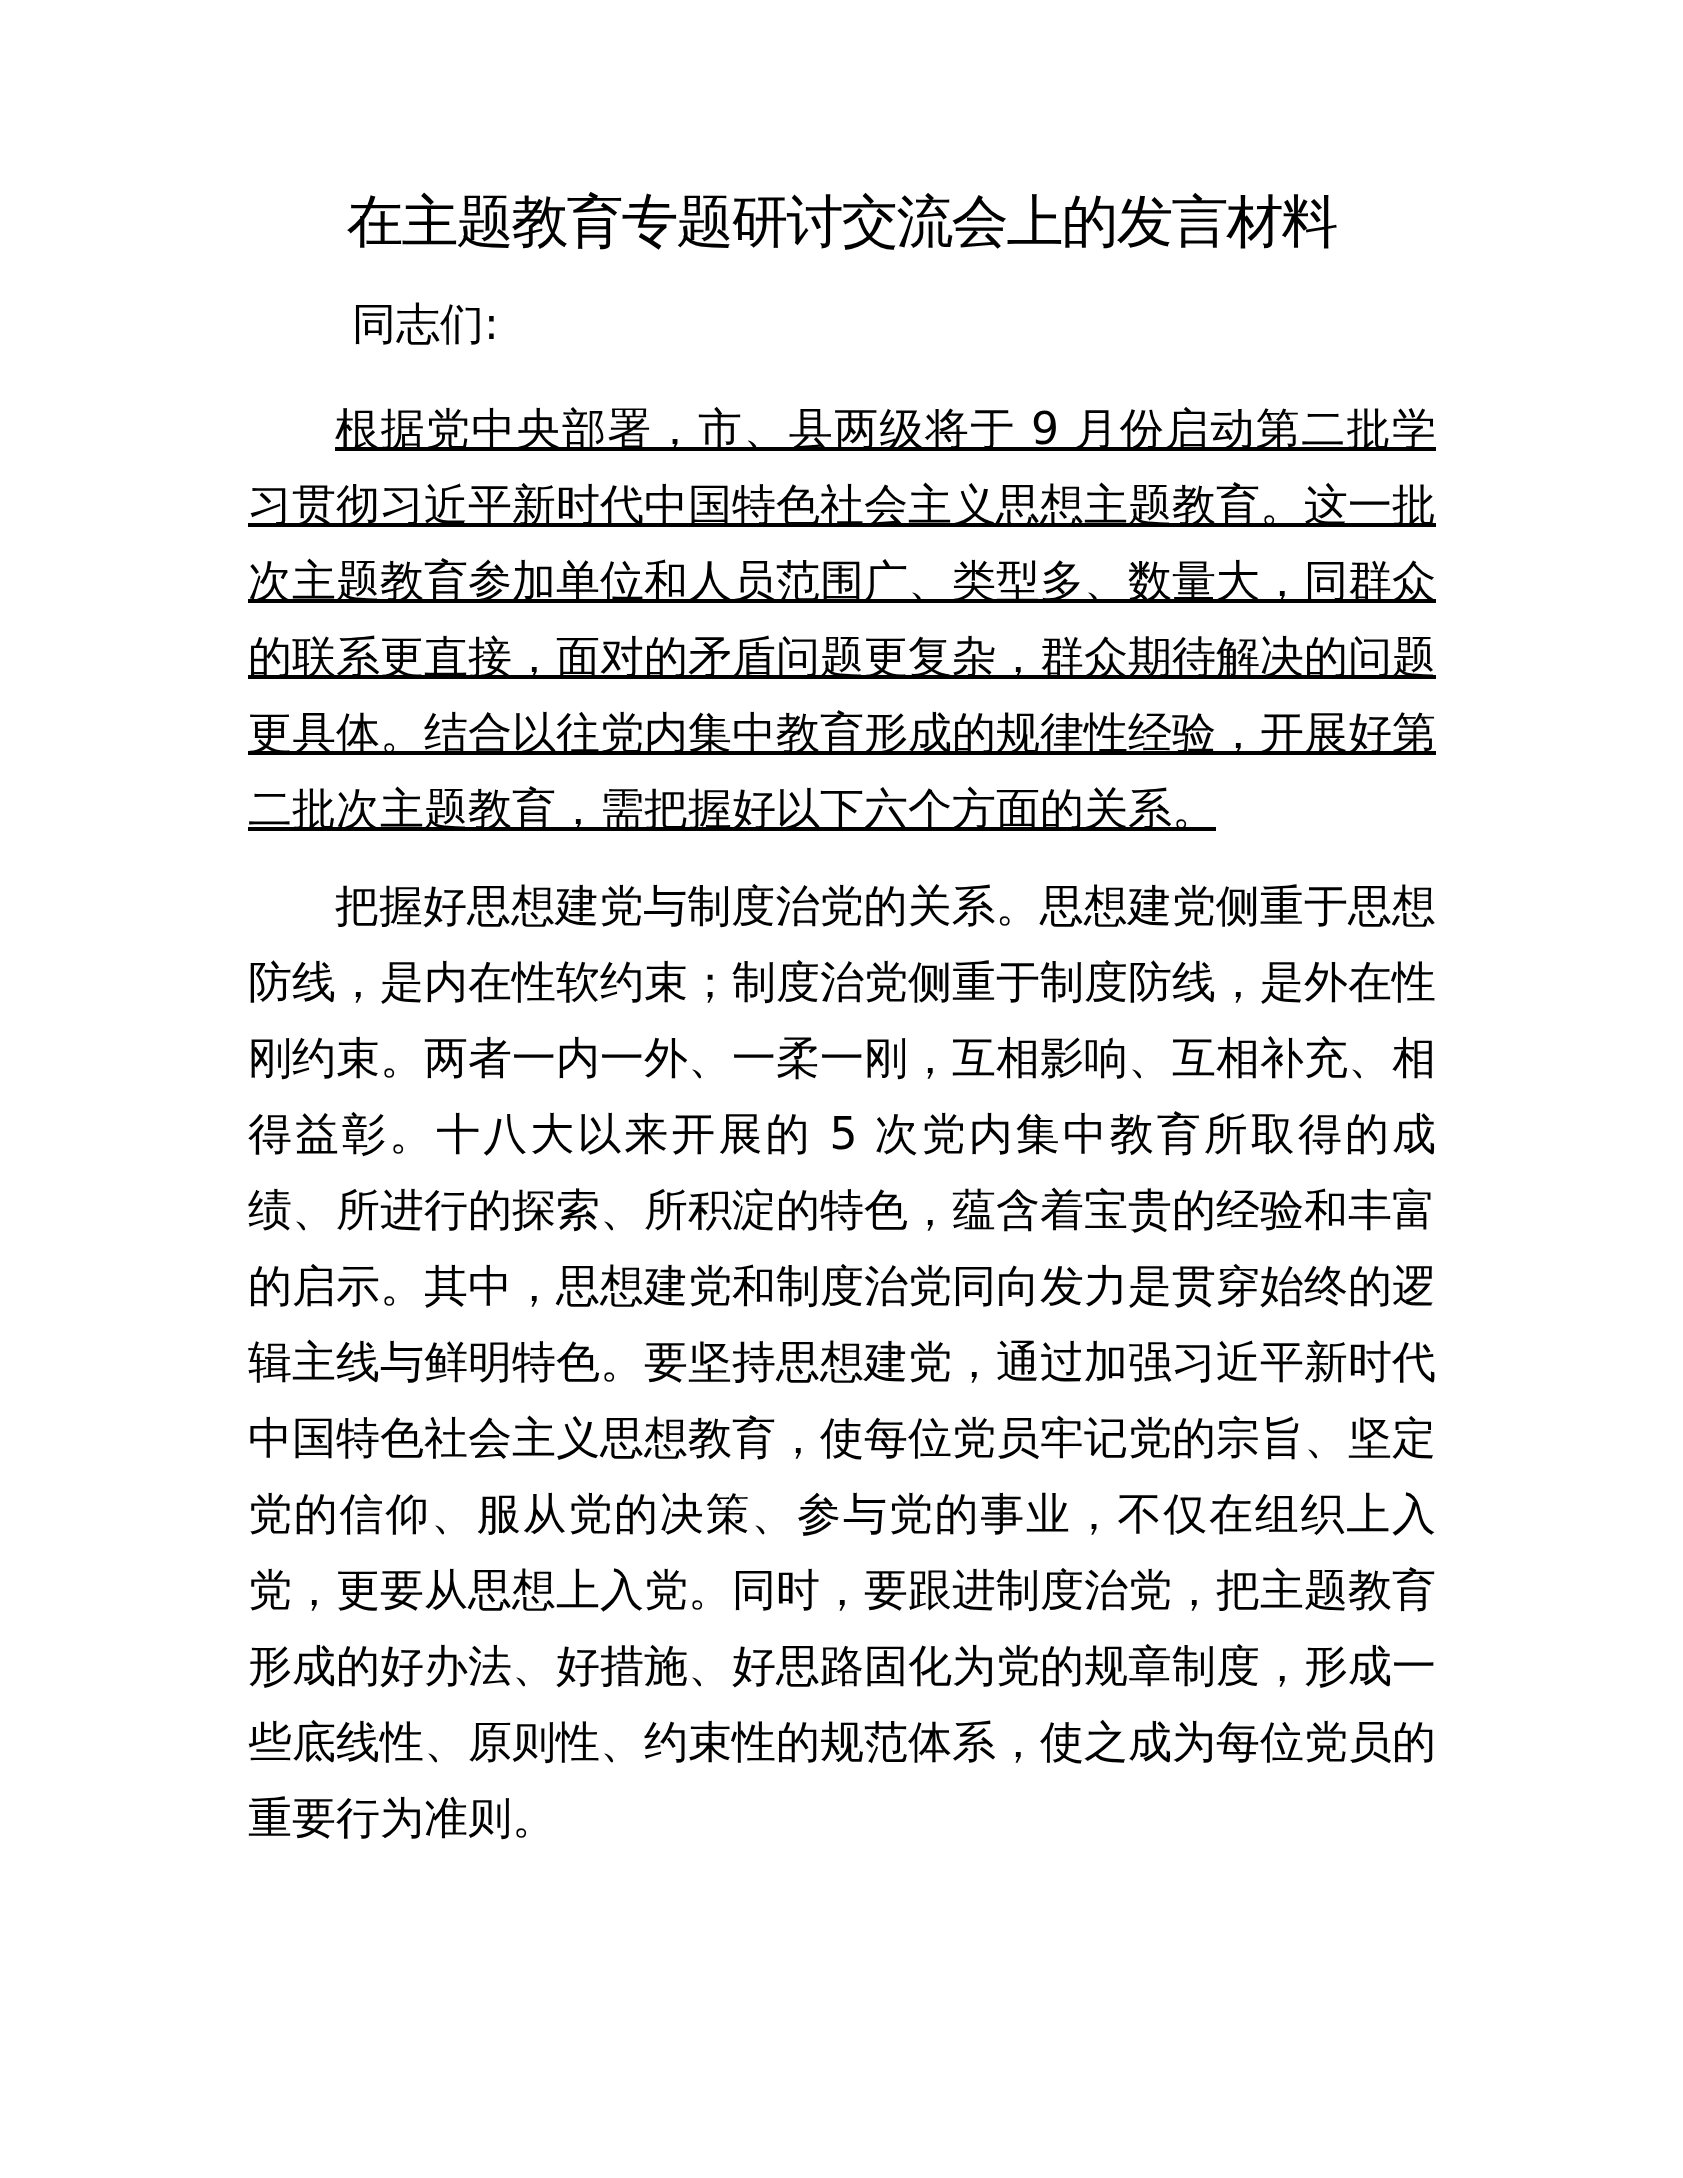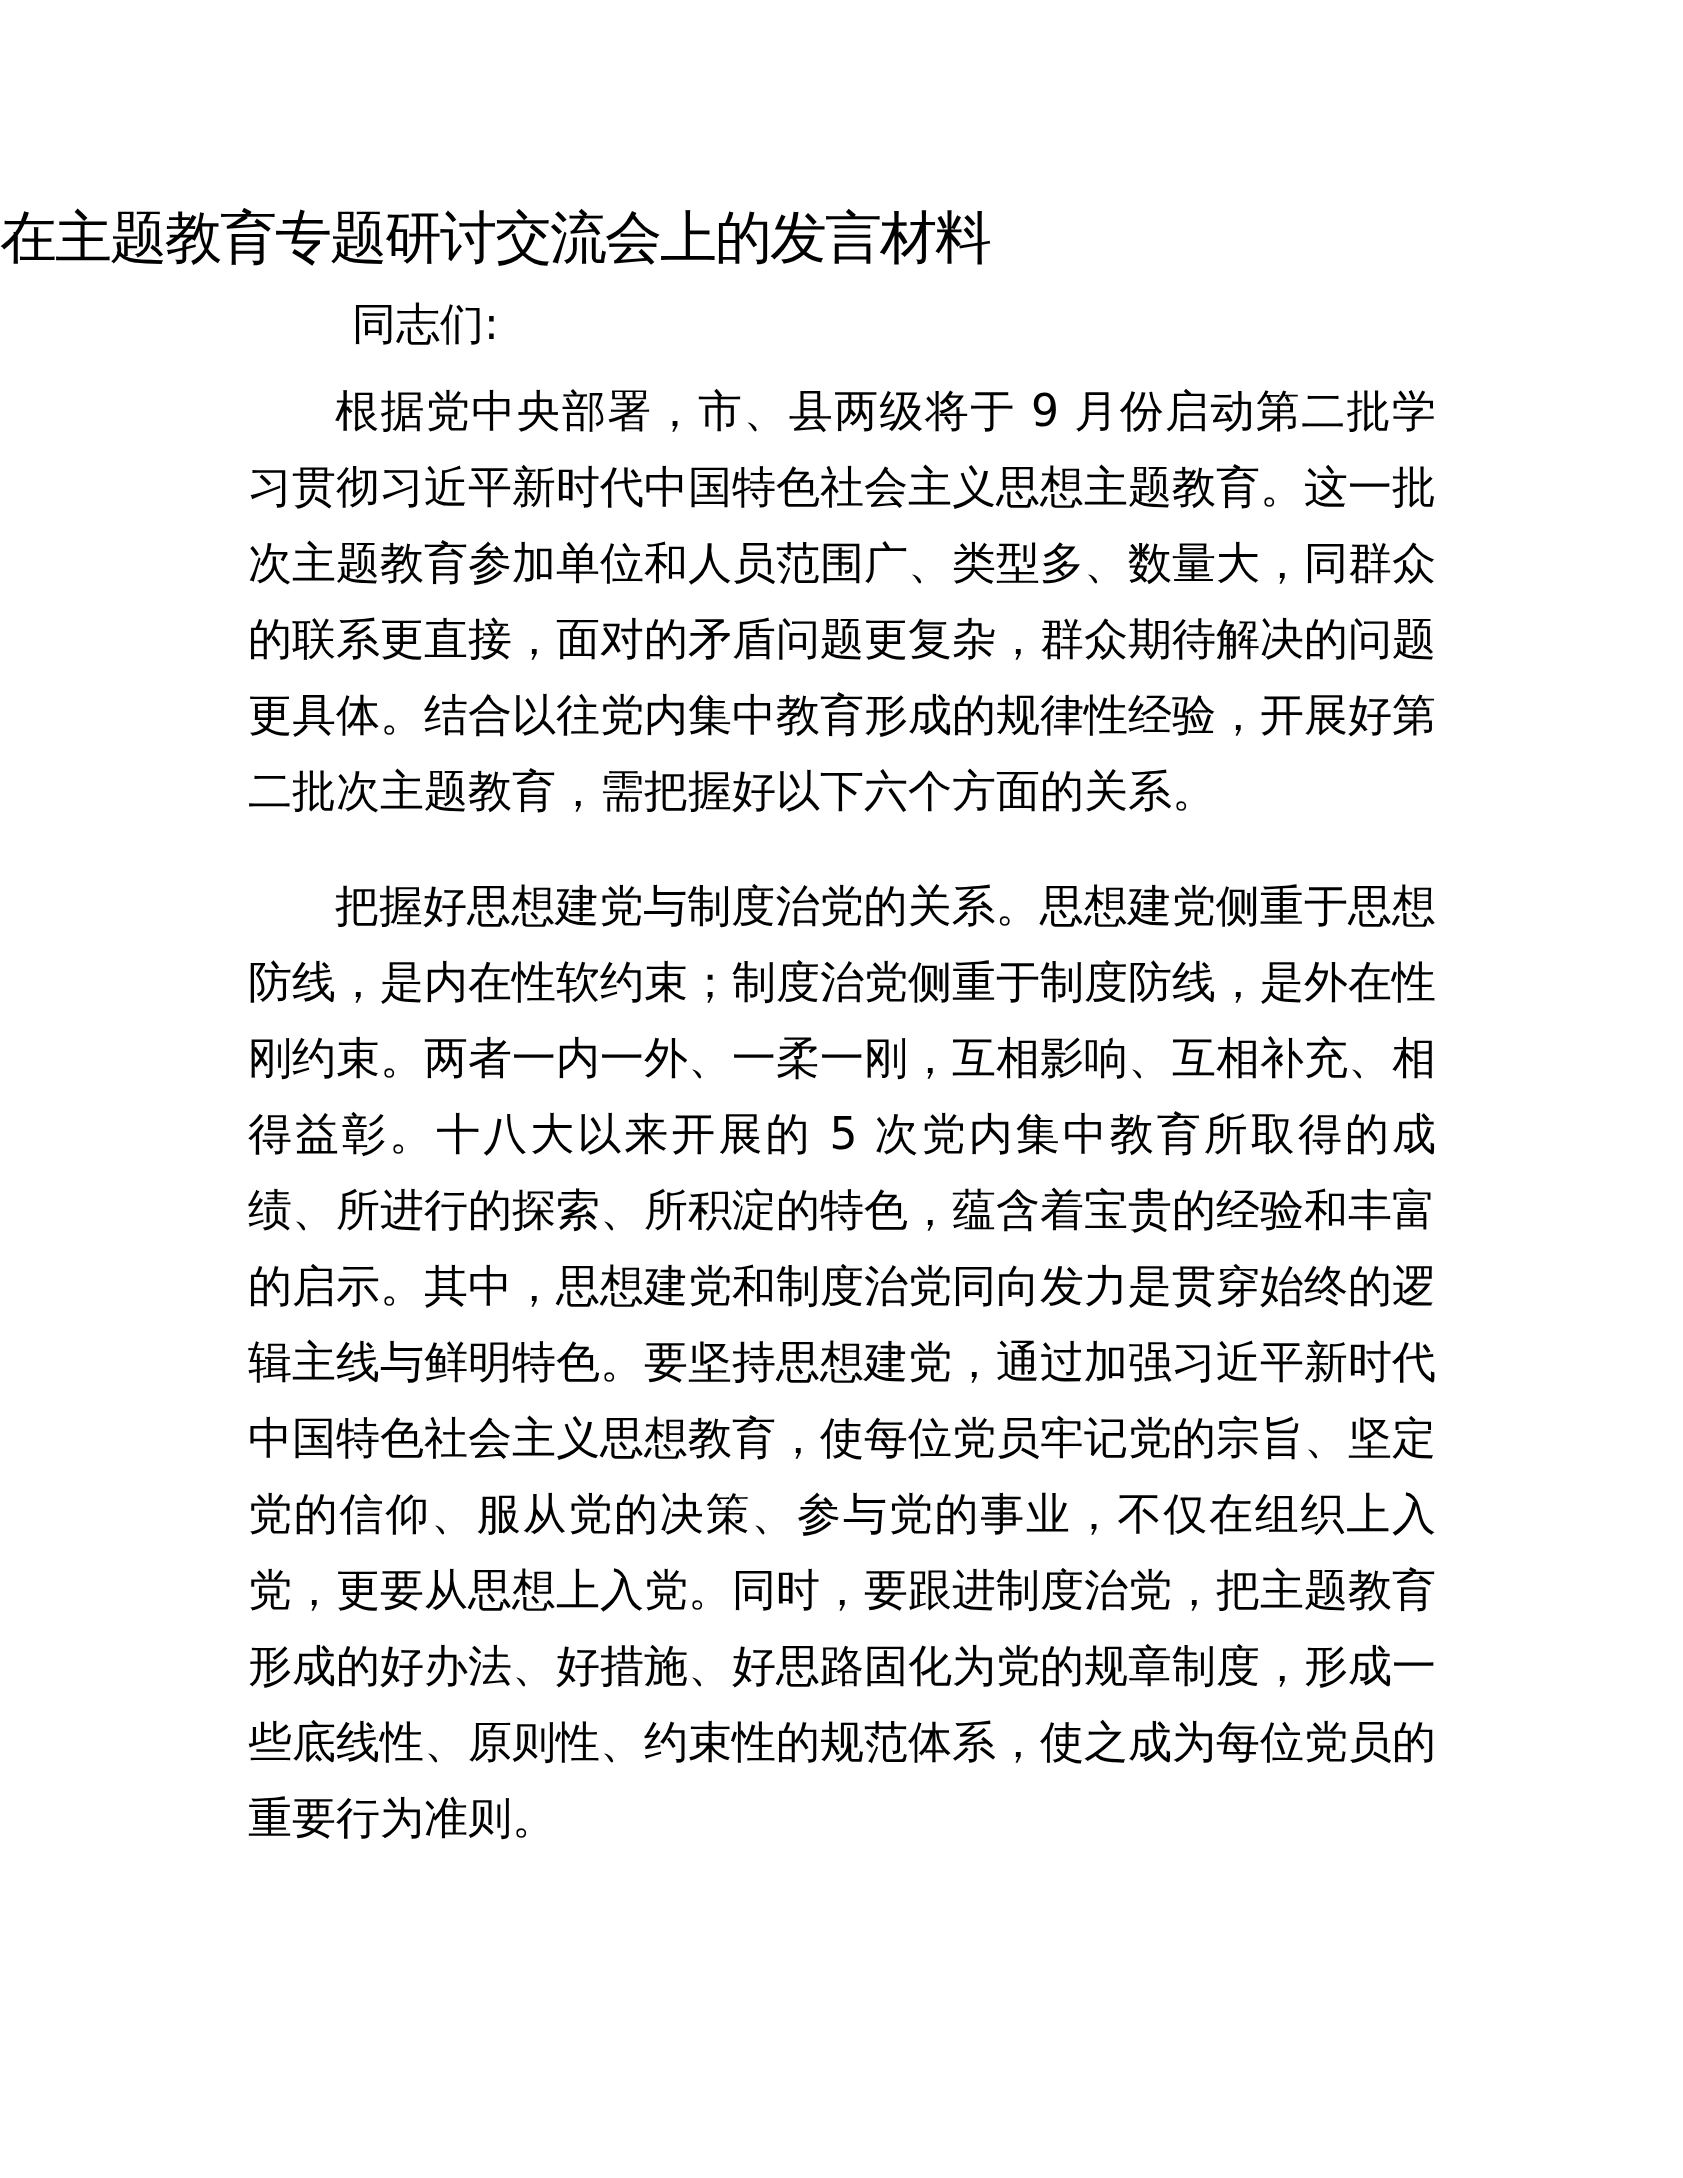--- a/index.html
+++ b/index.html
@@ -18,22 +18,22 @@
     .page {
       position: absolute;
       left: 248px;
       top: 0;
       width: 1188px;
     }
     .doc-title {
       position: absolute;
       left: -248px;
       width: 1683px;
-      top: 198px;
-      text-align: left;
+      top: 182px;
+      text-align: center;
       font-size: 57px;
       line-height: 79px;
       letter-spacing: -2px;
       margin: 0;
       font-weight: normal;
       white-space: nowrap;
     }
     .salutation {
       position: absolute;
       top: 279px;
@@ -48,21 +48,21 @@
       left: 0;
       width: 1188px;
       font-size: 44px;
       line-height: 76px;
       margin: 0;
       text-align: justify;
       text-align-last: left;
       text-indent: 87px;
       letter-spacing: 0px;
     }
-    .p1 { top: 373px; }
+    .p1 { top: 391px; text-decoration: underline; }
     .p2 { top: 868px; }
   </style>
 </head>
 <body>
 
 <div class="page">
   <h1 class="doc-title">在主题教育专题研讨交流会上的发言材料</h1>
   <p class="salutation">同志们:</p>
   <p class="body-text p1">根据党中央部署，市、县两级将于 9 月份启动第二批学习贯彻习近平新时代中国特色社会主义思想主题教育。这一批次主题教育参加单位和人员范围广、类型多、数量大，同群众的联系更直接，面对的矛盾问题更复杂，群众期待解决的问题更具体。结合以往党内集中教育形成的规律性经验，开展好第二批次主题教育，需把握好以下六个方面的关系。</p>
   <p class="body-text p2">把握好思想建党与制度治党的关系。思想建党侧重于思想防线，是内在性软约束；制度治党侧重于制度防线，是外在性刚约束。两者一内一外、一柔一刚，互相影响、互相补充、相得益彰。十八大以来开展的 5 次党内集中教育所取得的成绩、所进行的探索、所积淀的特色，蕴含着宝贵的经验和丰富的启示。其中，思想建党和制度治党同向发力是贯穿始终的逻辑主线与鲜明特色。要坚持思想建党，通过加强习近平新时代中国特色社会主义思想教育，使每位党员牢记党的宗旨、坚定党的信仰、服从党的决策、参与党的事业，不仅在组织上入党，更要从思想上入党。同时，要跟进制度治党，把主题教育形成的好办法、好措施、好思路固化为党的规章制度，形成一些底线性、原则性、约束性的规范体系，使之成为每位党员的重要行为准则。</p>

